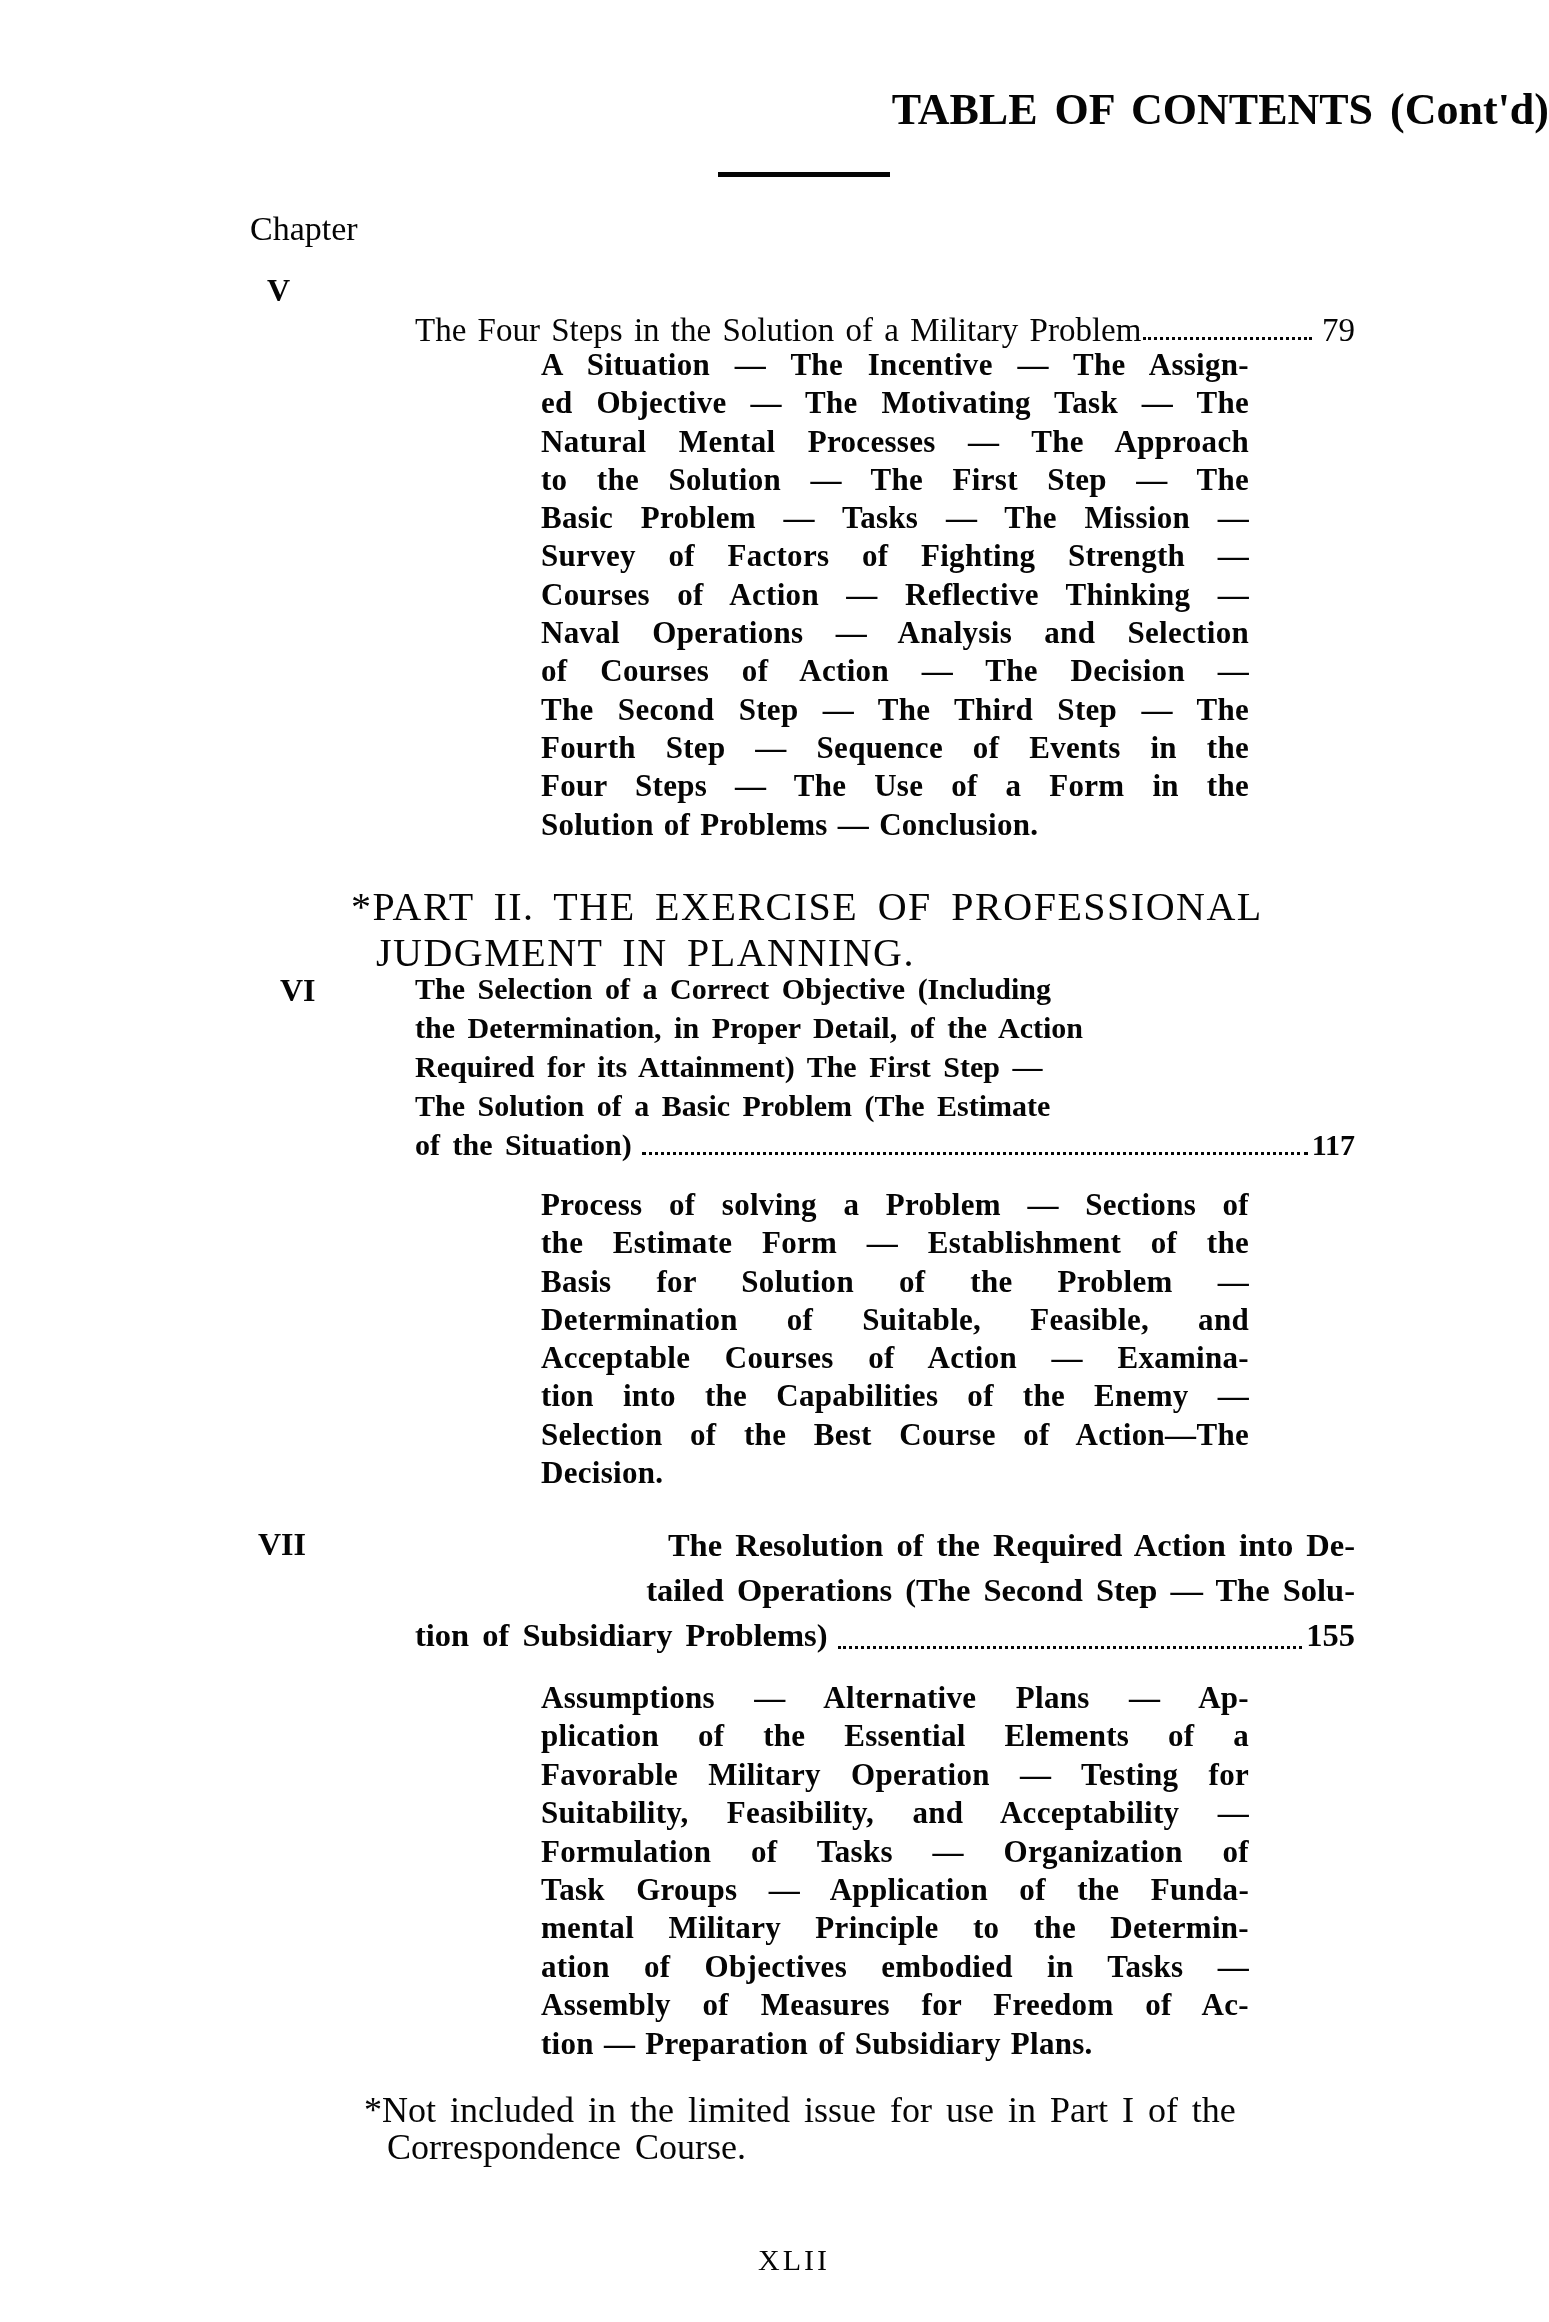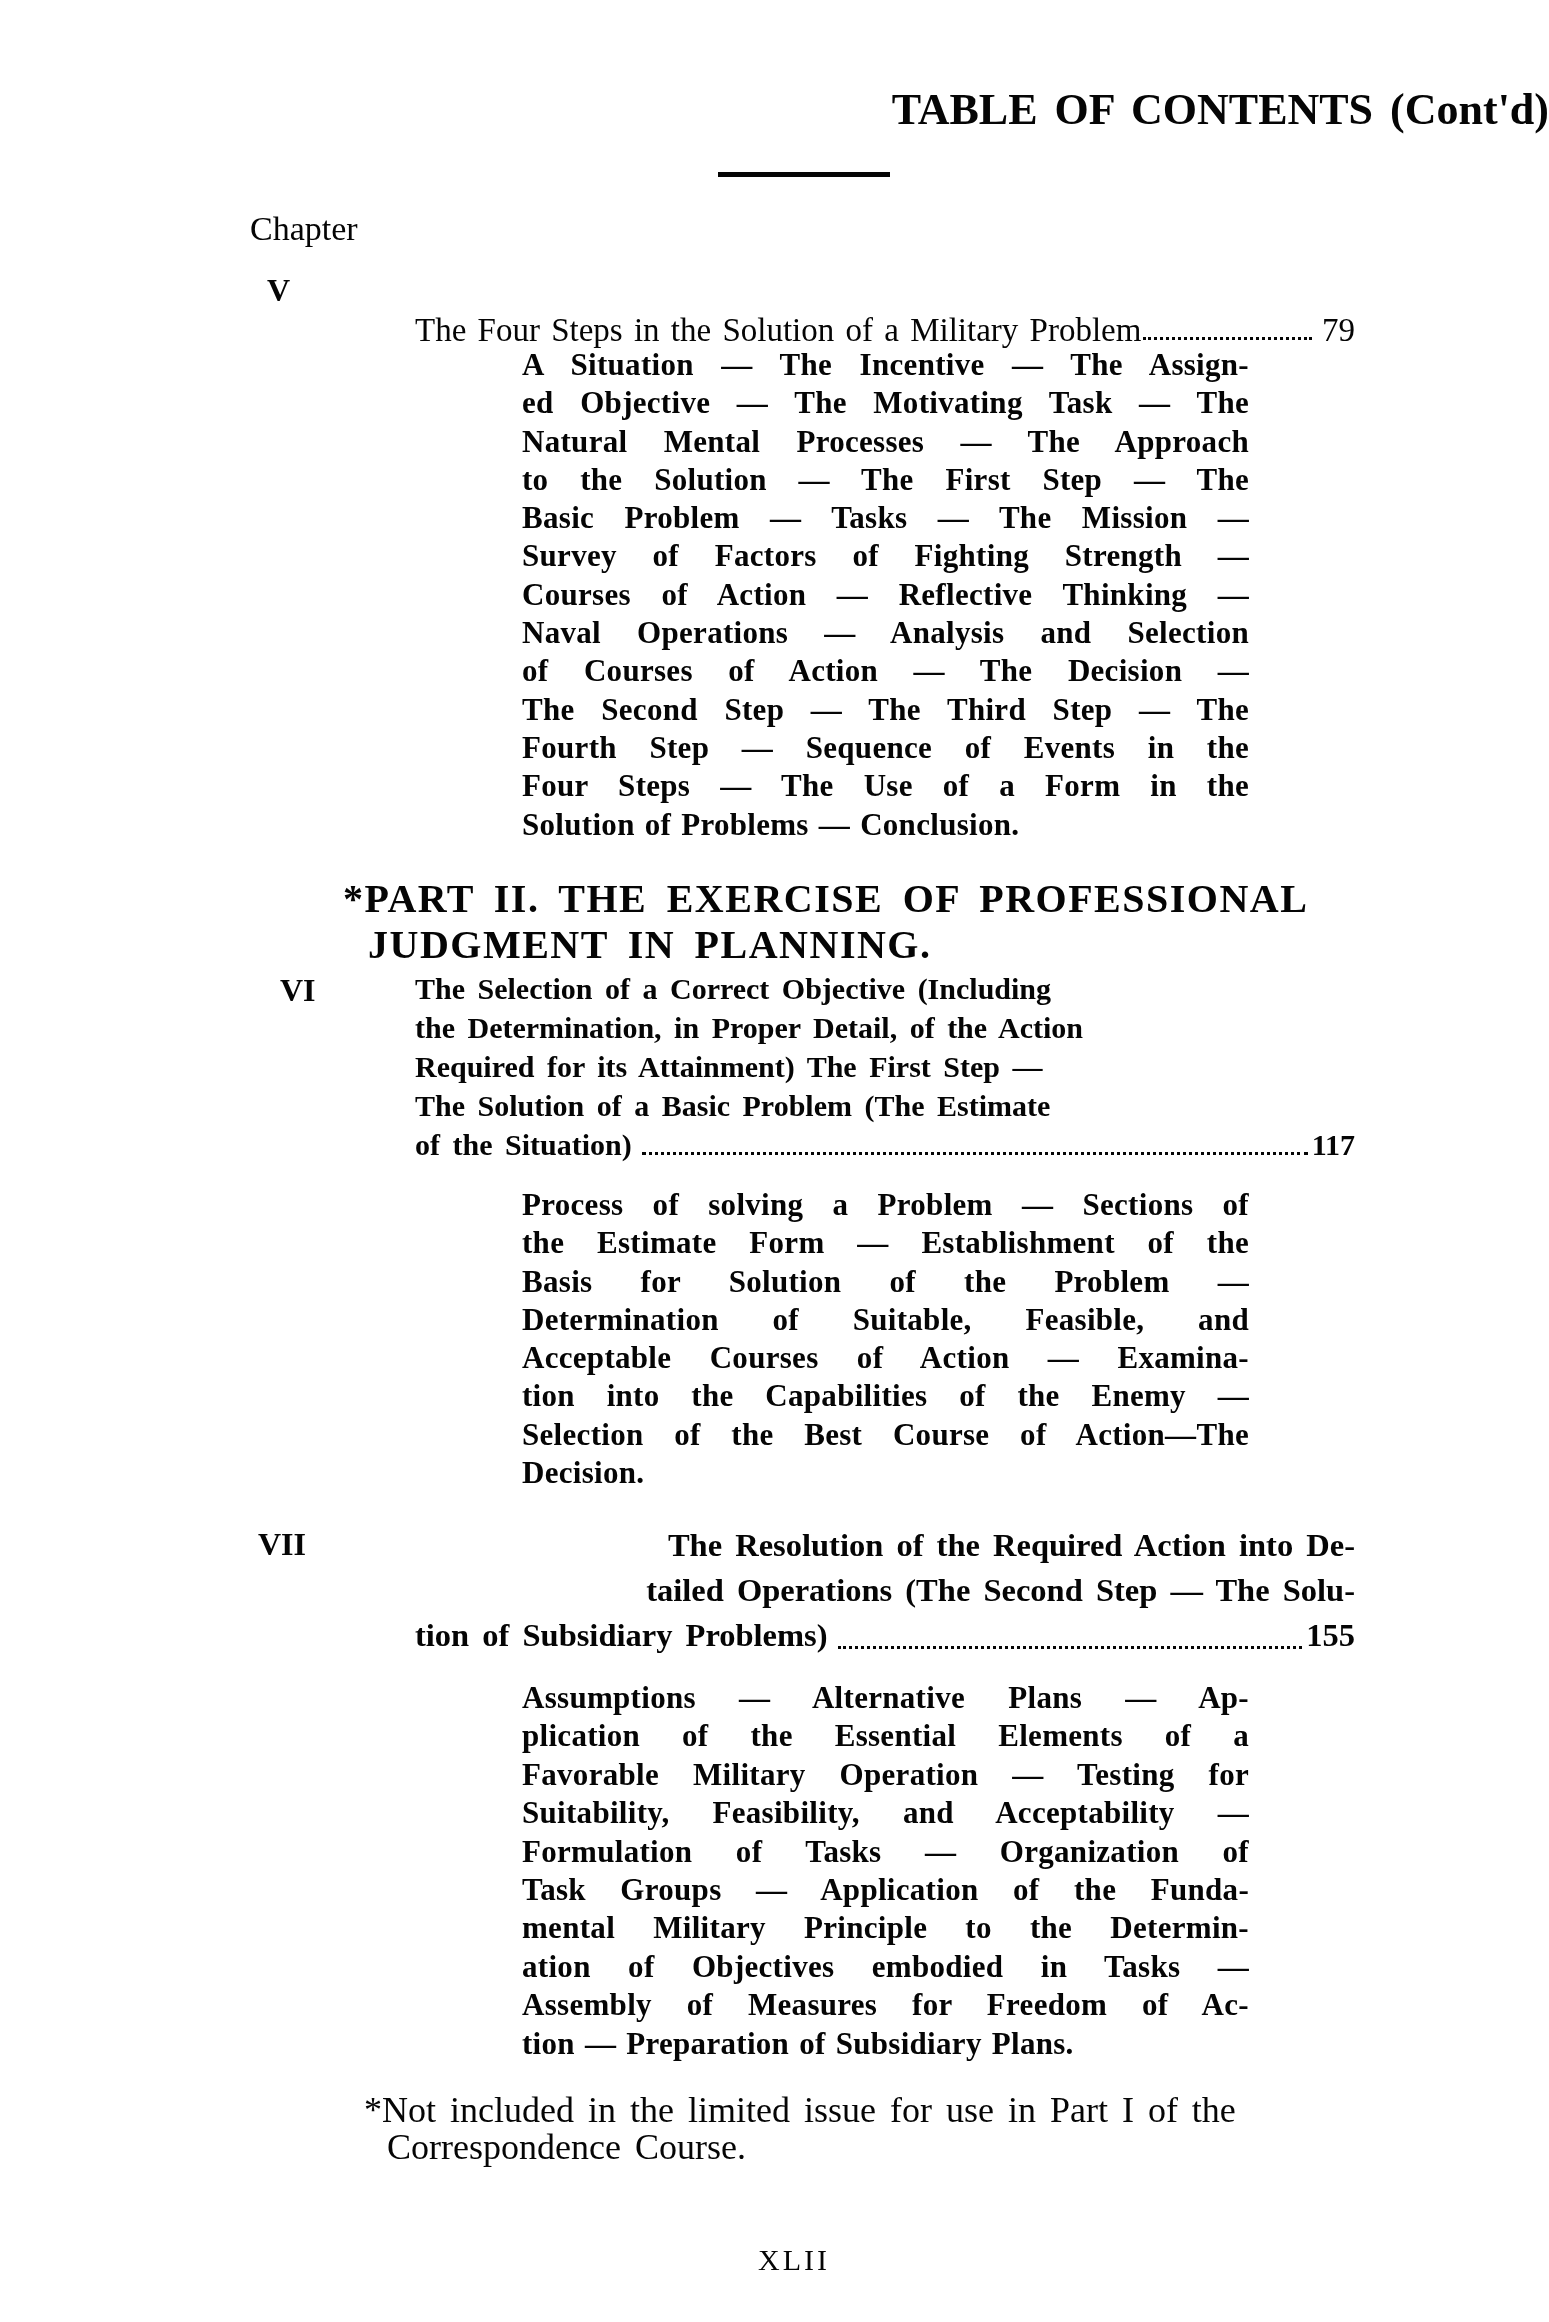--- a/index.html
+++ b/index.html
@@ -45,26 +45,26 @@
   .leader.small{ margin-left:2px; margin-right:10px; }
   .pagenum{ flex:0 0 auto; font-weight:bold; }
 
   .summary{
     position:absolute; left:522px; width:727px;
     font-size:31px; font-weight:bold; letter-spacing:0.3px; word-spacing:2px;
   }
   .summary-v{ top:346px;  line-height:38.3px; }
   .summary-vi{ top:1186px; line-height:38.3px; }
   .summary-vii{ top:1679px; line-height:38.4px; }
-  .jline{ text-align:justify; text-align-last:justify; }
+  .jline{ text-align:justify; text-align-last:justify;margin-left:19px; }
   .jline.last{ text-align-last:left; }
 
   .part-heading{
-    position:absolute; top:868px; left:335px; margin:8px; width:1100px;
-    font-size:40px; font-weight:bold; line-height:46px; letter-spacing:1.5px;
+    position:absolute; top:868px; left:335px; margin:16px; width:1100px;
+    font-size:40px; font-weight:normal; line-height:46px; letter-spacing:1.5px;
     word-spacing:8px;
   }
   .part-line2{ display:block; padding-left:25px; }
 
   .footnote{
     position:absolute; top:2092px; left:364px; width:1030px;
     font-size:36px; font-weight:normal; line-height:37px; word-spacing:5px;
   }
   .footnote-line2{ display:block; padding-left:23px; }
 

